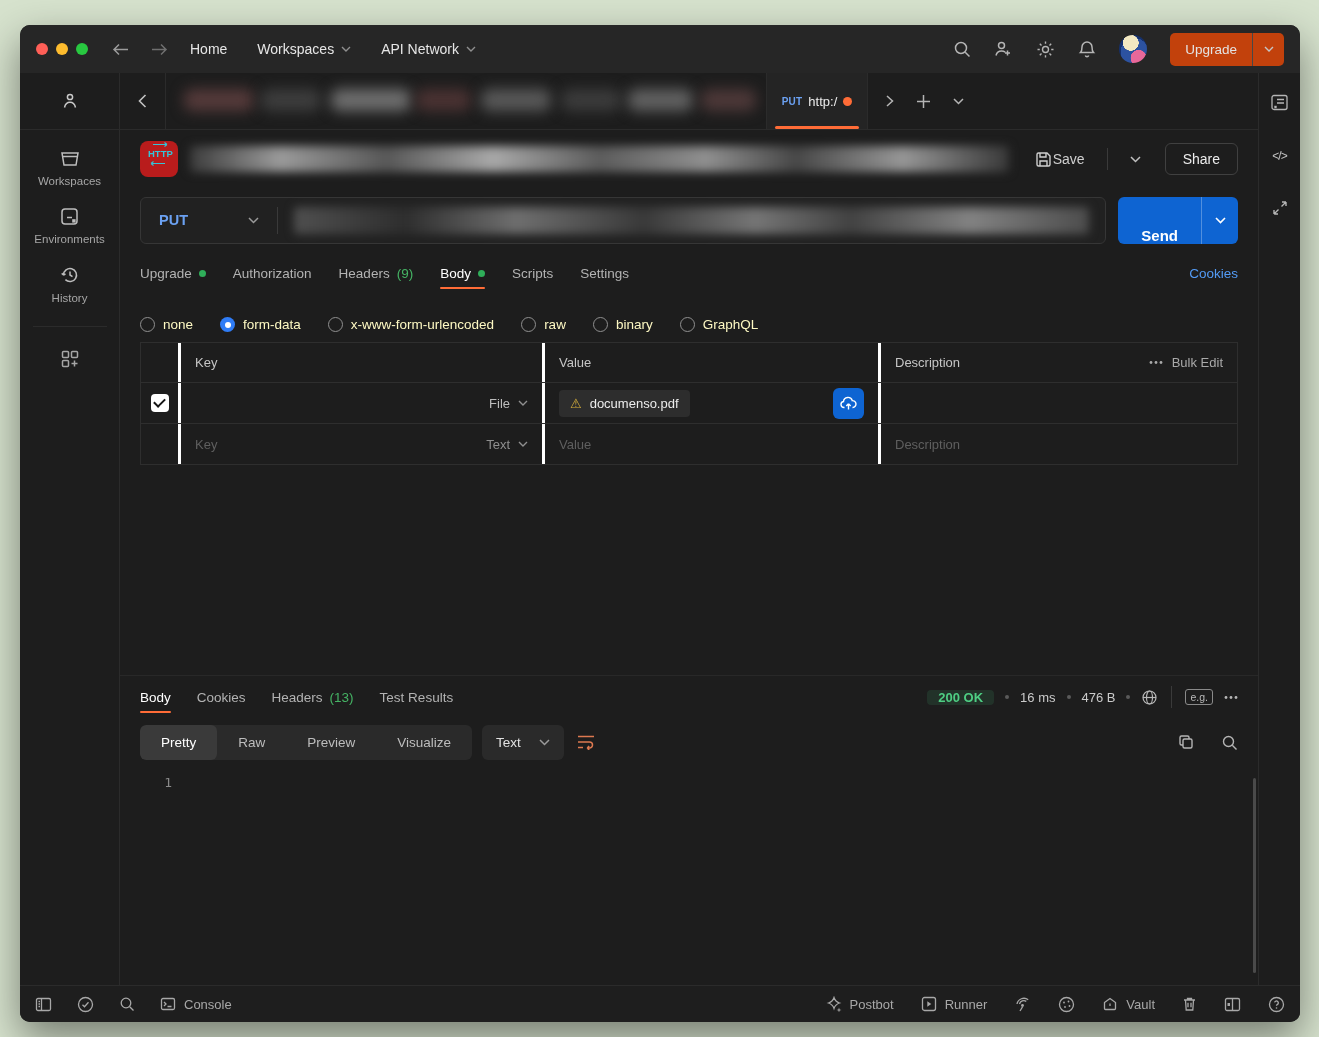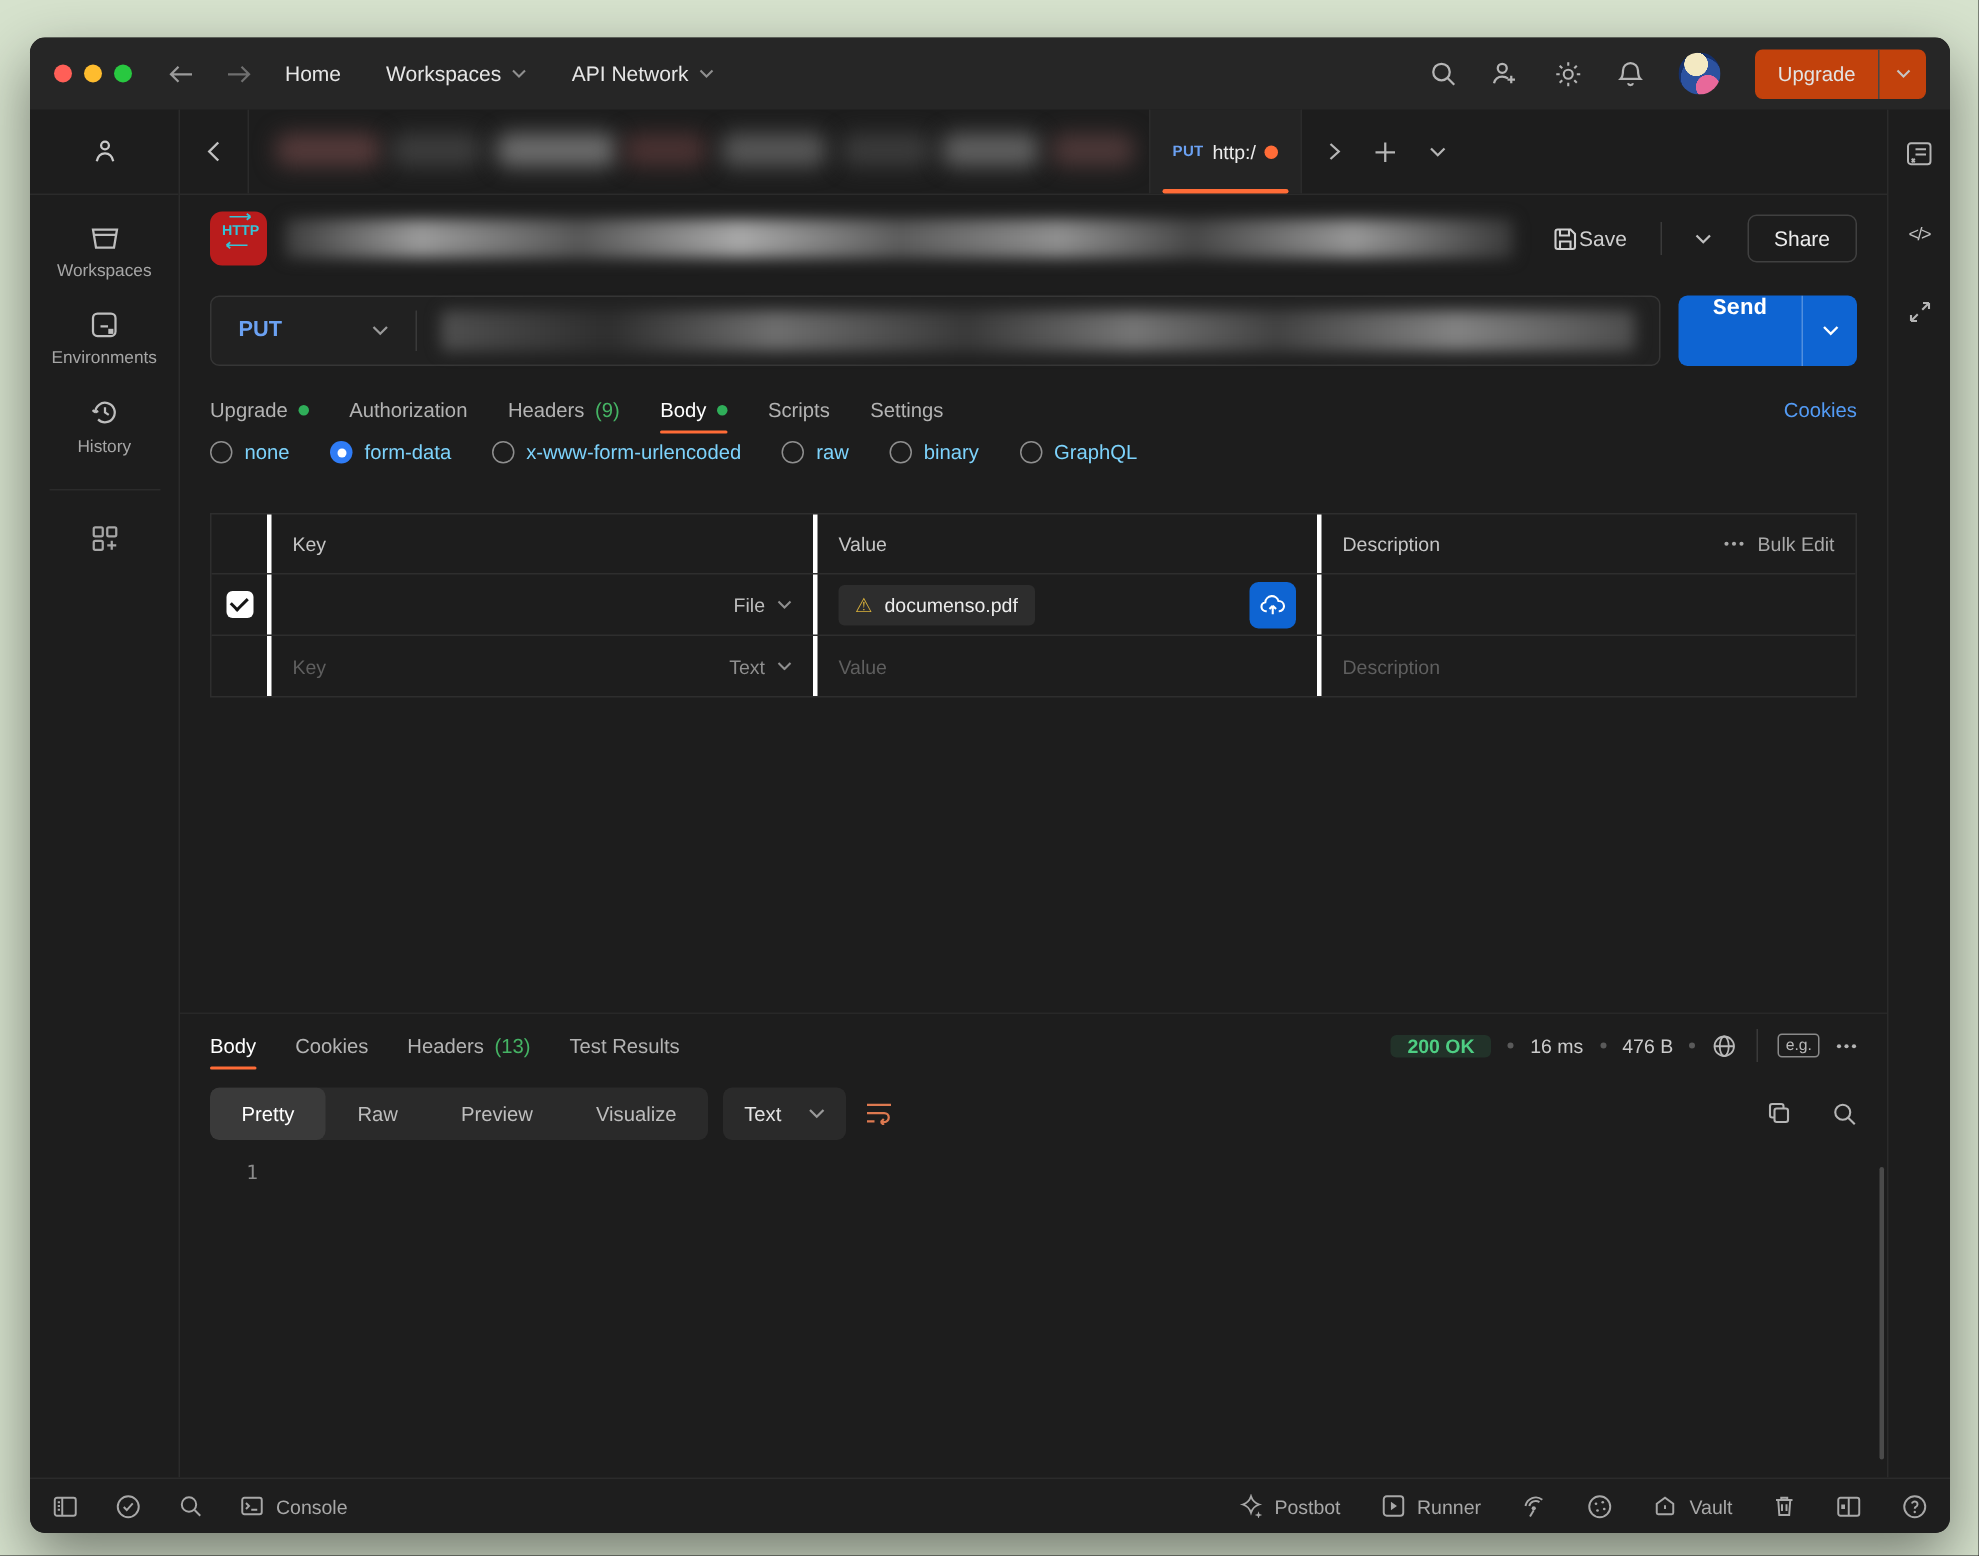--- a/index.html
+++ b/index.html
@@ -83,34 +83,34 @@
   .url-row { flex:0 0 64px; display:flex; align-items:center; gap:12px; padding:0 20px; }
   .url-bar { flex:1; height:47px; border:1px solid #363636; border-radius:6px; background:#212121; display:flex; align-items:center; }
   .method-select { display:flex; align-items:center; padding:0 18px; gap:60px; font-size:14.5px; font-weight:700; color:#6ba1f2; }
   .method-select .chev { color:#9a9a9a; display:flex; }
   .url-divider { width:1px; height:27px; background:#3a3a3a; }
   .blur-url {
     flex:1; height:27px; margin:0 16px; border-radius:4px; filter:blur(5px);
     background:linear-gradient(90deg,#4f4f4f,#2e2e2e 14%,#6e6e6e 28%,#393939 44%,#757575 58%,#424242 70%,#828282 85%,#4c4c4c);
   }
   .send-btn { height:47px; border-radius:6px; background:#0e64d2; display:flex; align-items:stretch; overflow:hidden; color:#fff; }
-  .send-main { padding:0 23px; display:flex; align-items:flex-start; font-size:15px; font-weight:700;font-family:Liberation Mono, monospace; }
+  .send-main { padding:0 23px; display:flex; align-items:flex-end; font-size:15px; font-weight:700; }
   .send-chev { width:37px; border-left:1px solid rgba(255,255,255,.28); display:flex; align-items:center; justify-content:center; }
 
   
   .req-tabs { flex:0 0 42px; display:flex; align-items:center; gap:27px; padding:0 20px; font-size:13.5px; color:#b3b3b3; }
   .rtab { position:relative; height:100%; display:flex; align-items:center; gap:7px; }
   .rtab.active { color:#fff; }
   .rtab.active::after { content:''; position:absolute; left:0; right:0; bottom:5px; height:2.5px; border-radius:2px; background:#ff6c37; }
   .dot-green { width:7px; height:7px; border-radius:50%; background:#2fae59; }
   .count-green { color:#45b364; }
   .cookies-link { margin-left:auto; color:#539bf5; }
 
   
-  .modes { flex:0 0 38px; display:flex; align-items:flex-start; gap:27px; padding:0 20px; font-size:13.5px; color:#7dd3fc; }
+  .modes { flex:0 0 38px; display:flex; align-items:flex-end; gap:27px; padding:0 20px; font-size:13.5px; color:#fef9c3; }
   .mode { display:flex; align-items:center; gap:8px; }
   .radio { width:15px; height:15px; border-radius:50%; border:1.5px solid #8f8f8f; }
   .radio.checked { position:relative; border:none; background:#2f7cf6; }
   .radio.checked::after { content:''; position:absolute; left:4.5px; top:4.5px; width:6px; height:6px; border-radius:50%; background:#fff; }
 
   
   .ftable { margin:10px 20px 0; border:1px solid #2e2e2e; font-size:13px; }
   .frow { display:grid; grid-template-columns:40px 364px 336px 1fr; }
   .frow + .frow { border-top:1px solid #2e2e2e; }
   .fcell { min-height:40px; display:flex; align-items:center; padding:0 14px; border-right:3px solid #ffffff; }

